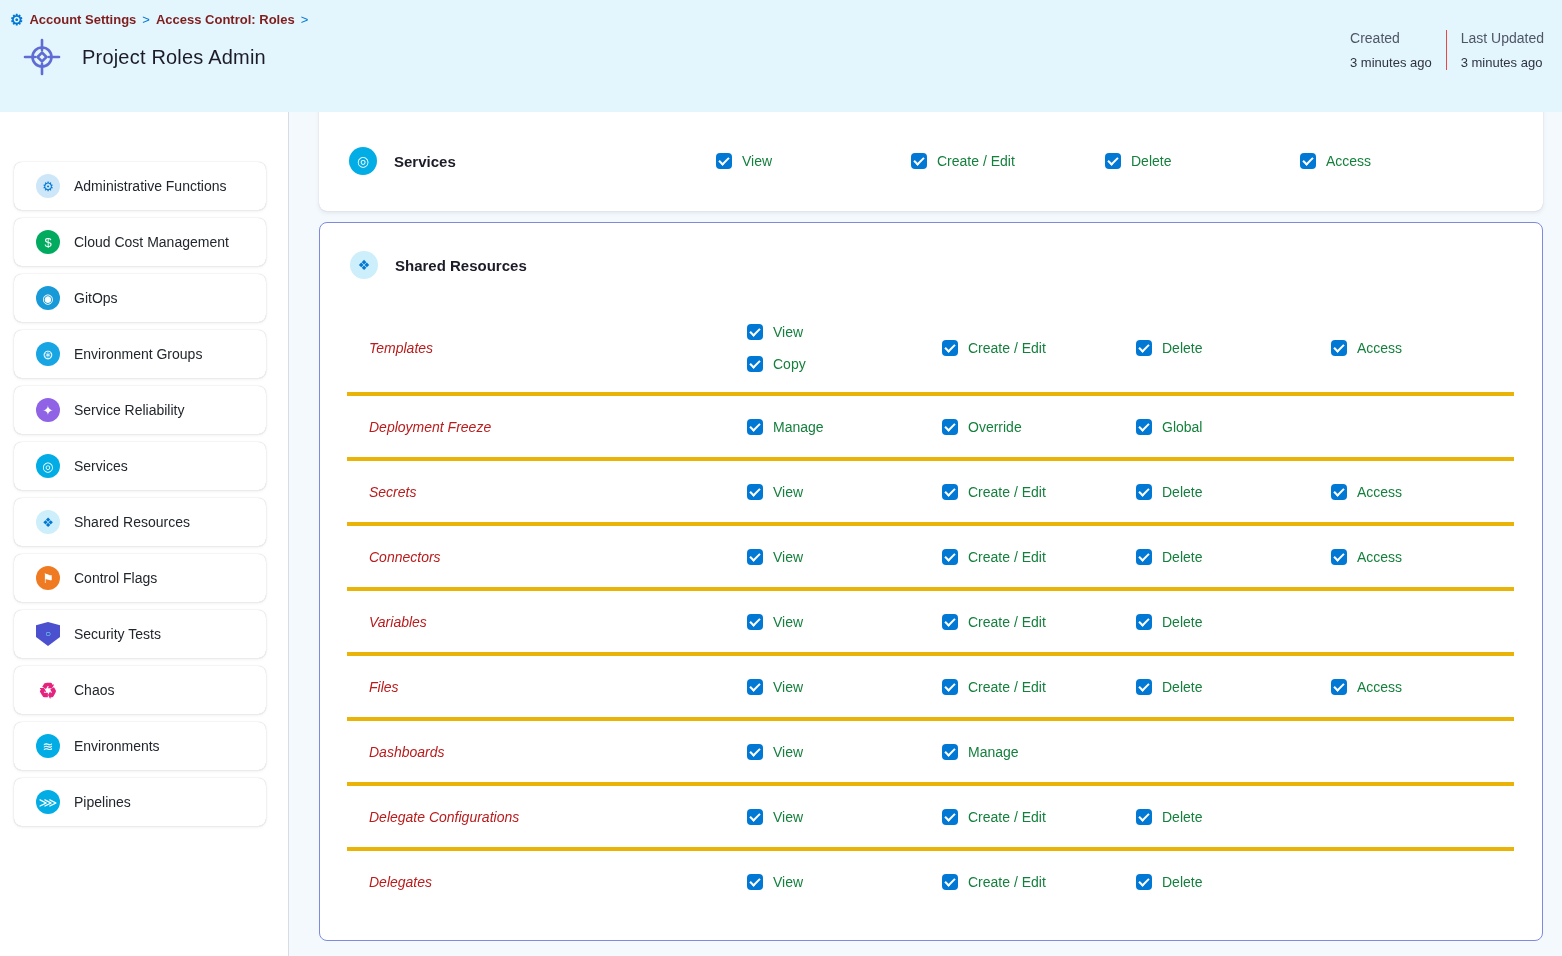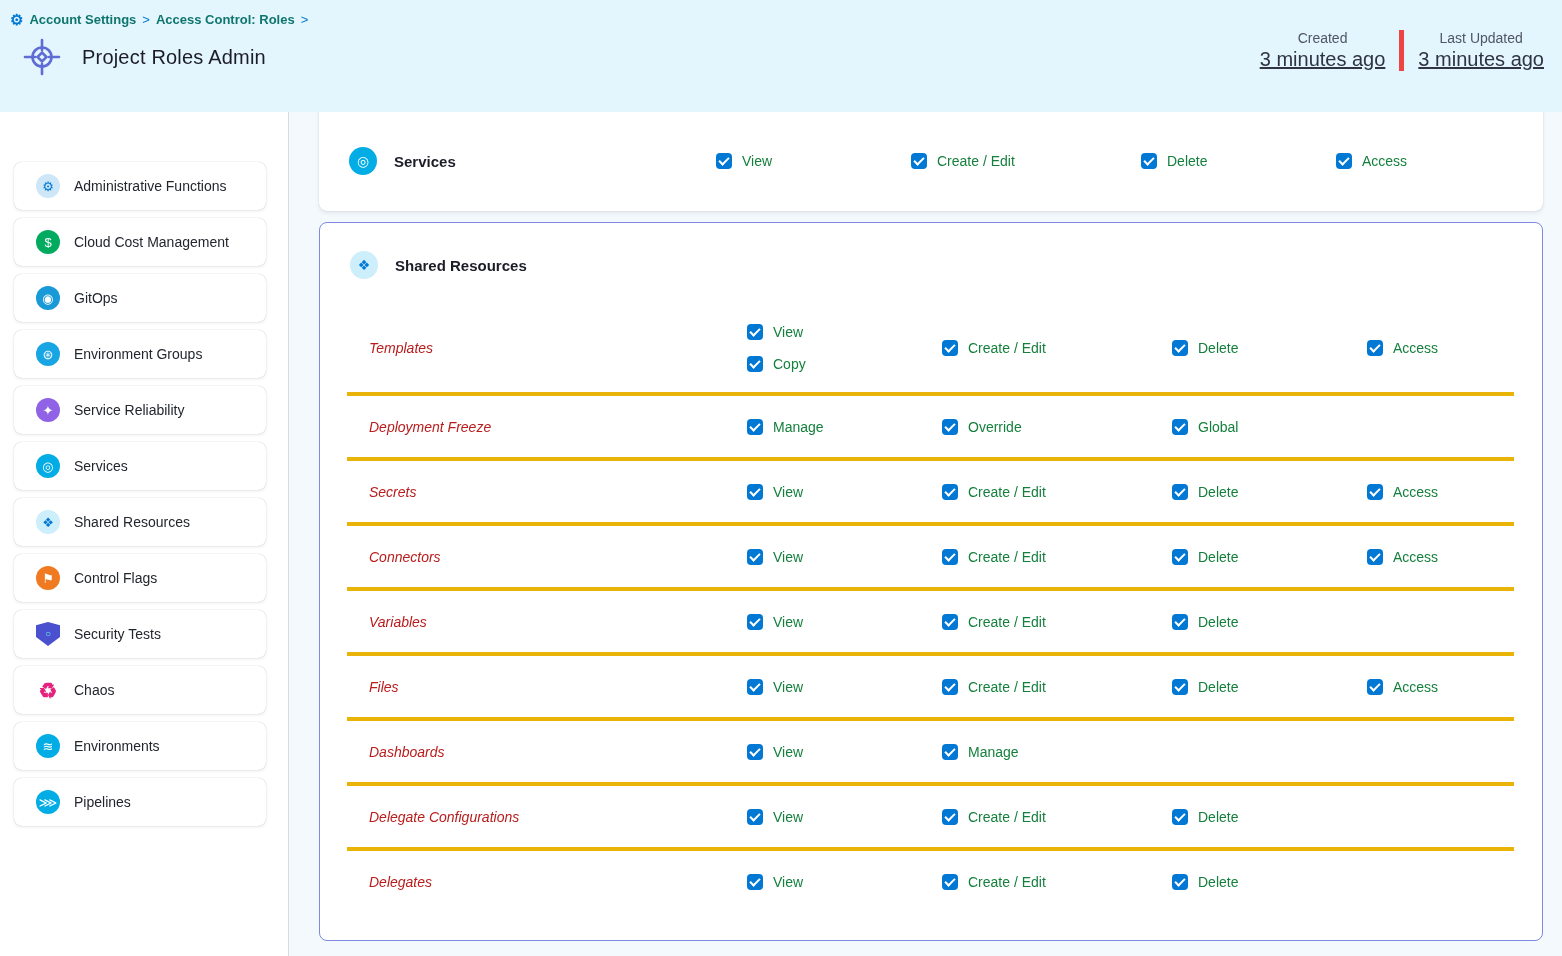--- a/index.html
+++ b/index.html
@@ -3,29 +3,29 @@
 <meta charset="utf-8">
 <style>
   * { margin:0; padding:0; box-sizing:border-box; }
   html,body { width:1562px; height:956px; overflow:hidden;
     font-family:"Liberation Sans", sans-serif; background:#fff; }
 
   
   .topbar { position:relative; height:112px; background:#e3f5fd; padding:12px 18px 0 10px; }
   .breadcrumb { display:flex; align-items:center; gap:6px; font-size:13px; font-weight:bold; color:#0278d5; }
   .breadcrumb .bc-gear { font-size:15px; line-height:1; color:#0278d5; }
-  .breadcrumb a { color:#0f766e; text-decoration:none; cursor:pointer; }
+  .breadcrumb a { color:#7f1d1d; text-decoration:none; cursor:pointer; }
   .breadcrumb .sep { color:#0278d5; font-weight:normal; }
   .title-row { display:flex; align-items:center; gap:20px; margin:10px 0 0 12px; }
   .title-row h1 { font-size:20px; font-weight:500; color:#1c1c28; letter-spacing:.2px; }
   .meta { position:absolute; top:30px; right:18px; display:flex; }
-  .meta .mcol { display:flex; flex-direction:column; gap:2px; font-size:14px;text-align:center; }
-  .meta .mcol + .mcol { border-left:5px solid #ef4444; margin-left:14px; padding-left:14px; }
+  .meta .mcol { display:flex; flex-direction:column; gap:9px; font-size:14px; }
+  .meta .mcol + .mcol { border-left:1px solid #ef4444; margin-left:14px; padding-left:14px; }
   .meta .mlabel { color:#4f5665; }
-  .meta .mvalue { color:#2f3342; font-size:20px;text-decoration:underline; }
+  .meta .mvalue { color:#2f3342; font-size:13px; }
 
   
   .page { display:flex; height:844px; }
   .sidebar { width:289px; background:#fff; border-right:1px solid #d9dbe5; padding:50px 0 0 0; flex:none; }
   .side-card { width:252px; height:48px; margin:0 0 8px 14px; background:#fff; border-radius:8px;
       display:flex; align-items:center; gap:14px; padding-left:22px; cursor:pointer;
       box-shadow:0 0 1px rgba(40,41,61,.28), 0 1px 3px rgba(96,97,112,.14); }
   .side-card .ic { width:24px; height:24px; border-radius:50%; flex:none;
       display:flex; align-items:center; justify-content:center; font-size:13px; line-height:1; }
   .side-card .ic.shield { border-radius:0; clip-path:polygon(50% 0,100% 14%,100% 62%,50% 100%,0 62%,0 14%); font-size:10px; }
@@ -48,21 +48,21 @@
   .card2 { margin-top:11px; background:#fff; border-radius:8px; border:1.5px solid #7d8ae0;
       padding:28px 0 28px 0; }
   .card2-header { display:flex; align-items:center; gap:17px; padding-left:30px; }
 
   .rows { margin:24px 28px 0 27px; }
   .prow { display:flex; align-items:center; min-height:65px; padding-left:22px; }
   .prow + .prow { border-top:4px solid #eab308; }
   .prow.tall { min-height:89px; }
   .plabel { width:378px; flex:none; font-size:14px; color:#b91c1c;font-style:italic; }
   .pcol { width:195px; flex:none; display:flex; align-items:center; }
-  .pcol.c2 { width:230px; }
+  .pcol.c2 { width:194px; }
   .pcol.stack { flex-direction:column; align-items:flex-start; justify-content:center; gap:16px; }
 
   .cb { display:flex; align-items:center; gap:10px; cursor:pointer; }
   .cb .box { width:16px; height:16px; border-radius:4px; background:#0278d5; position:relative; flex:none; }
   .cb .box::after { content:""; position:absolute; left:5px; top:2px; width:4px; height:8px;
       border:solid #fff; border-width:0 2px 2px 0; transform:rotate(45deg); }
   .cb .cbl { font-size:14px; color:#15803d; white-space:nowrap; }
 
   .target-svg { display:block; }
 </style>

